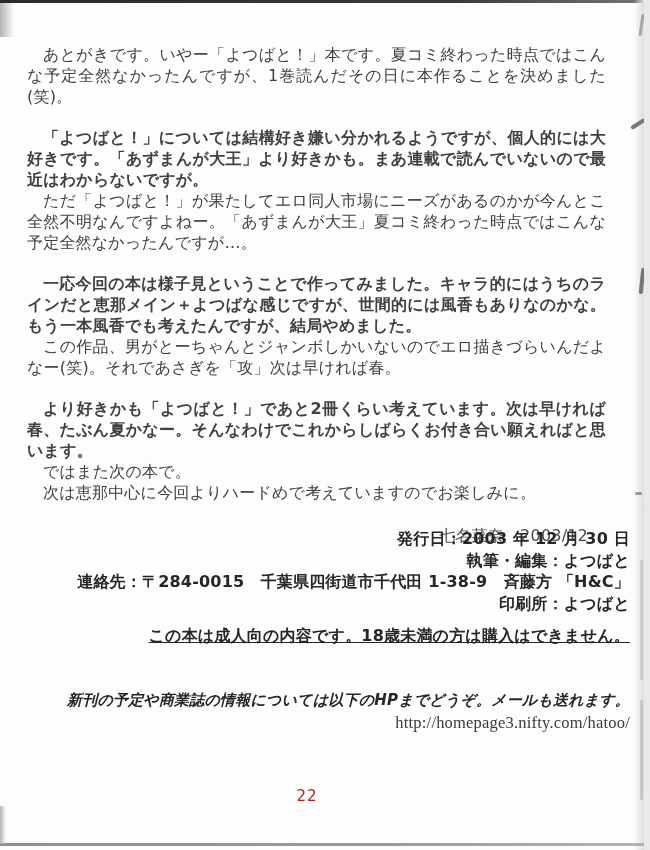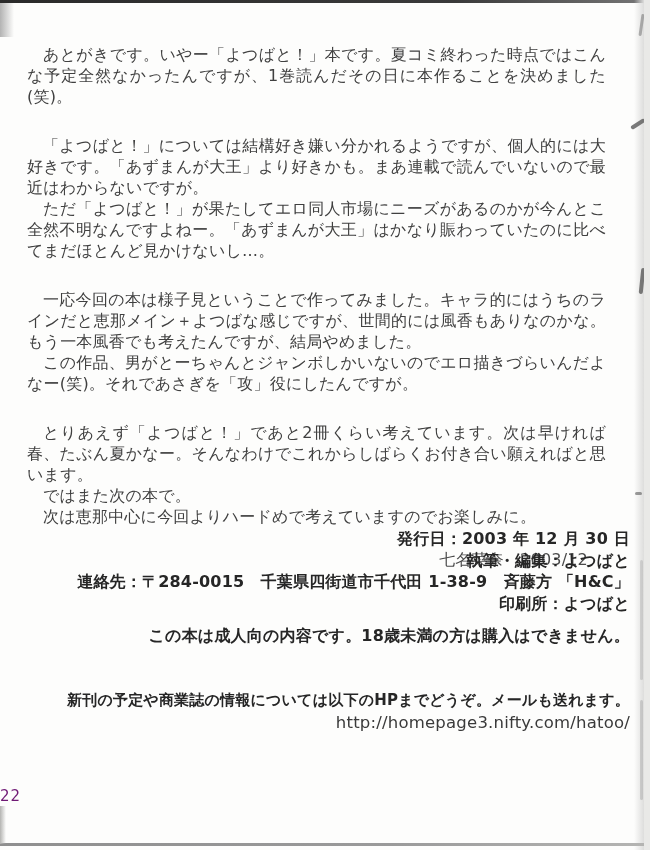--- a/index.html
+++ b/index.html
@@ -47,41 +47,41 @@
     background: linear-gradient(to right, #b4b4b2, rgba(253,253,252,0));
   }
 
   
   .afterword {
     position: absolute; top: 44px; left: 27px; width: 579px;
     font-size: 16px; line-height: 21px; letter-spacing: 0.2px;
     color: #404040; text-align: justify;
   }
   .afterword p { margin: 0; text-indent: 1em; }
-  .afterword p.gap { margin-top: 28px; }
+  .afterword p.gap { margin-top: 20px; font-weight: bold; }
   .signature {
     margin-top: 22px; text-align: right; text-indent: 0;
     padding-right: 18px; color: #4a4a4a;
   }
 
   
   .colophon {
     position: absolute; top: 528px; left: 20px; width: 610px;
     text-align: right; font-size: 16px; line-height: 21.5px;
     font-weight: 700; color: #262626; letter-spacing: 0.2px;
   }
   .colophon p { margin: 0; }
-  .adult-notice { margin-top: 11px !important; }
-  .hp-info { margin-top: 43px !important; font-size: 15px; }
-  .hp-url  { font-weight: 400; color: #3a3a3a; font-size: 16.5px; margin-top: 1px !important; }
+  .adult-notice { margin-top: 11px !important; text-decoration: underline; }
+  .hp-info { margin-top: 43px !important; font-size: 15px; font-style: italic; }
+  .hp-url  { font-weight: 400; color: #3a3a3a; font-size: 16.5px; margin-top: 1px !important; font-family: Liberation Serif, serif; }
 
   
   .page-number {
     position: absolute; top: 787px; left: 0; width: 614px;
-    text-align: left; font-size: 15px; color: #701a75; letter-spacing: 1px;
+    text-align: center; font-size: 15px; color: #b91c1c; letter-spacing: 1px;
   }
 </style>
 </head>
 <body>
 
 <div class="page">
 
   <div class="edge-top"></div>
   <div class="smudge-top-left"></div>
   <div class="edge-right">
@@ -91,24 +91,24 @@
     <div class="mark mark-d"></div>
     <div class="mark mark-e"></div>
     <div class="mark mark-f"></div>
   </div>
   <div class="edge-bottom"></div>
   <div class="smudge-bottom-left"></div>
 
   <section class="afterword">
     <p>あとがきです。いやー「よつばと！」本です。夏コミ終わった時点ではこんな予定全然なかったんですが、1巻読んだその日に本作ることを決めました(笑)。</p>
     <p class="gap">「よつばと！」については結構好き嫌い分かれるようですが、個人的には大好きです。「あずまんが大王」より好きかも。まあ連載で読んでいないので最近はわからないですが。</p>
-    <p>ただ「よつばと！」が果たしてエロ同人市場にニーズがあるのかが今んとこ全然不明なんですよねー。「あずまんが大王」はかなり賑わっていたのに比べてまだほとんど見かけないし…。</p>
+    <p>ただ「よつばと！」が果たしてエロ同人市場にニーズがあるのかが今んとこ全然不明なんですよねー。「あずまんが大王」夏コミ終わった時点ではこんな予定全然なかったんですが…。</p>
     <p class="gap">一応今回の本は様子見ということで作ってみました。キャラ的にはうちのラインだと恵那メイン＋よつばな感じですが、世間的には風香もありなのかな。もう一本風香でも考えたんですが、結局やめました。</p>
-    <p>この作品、男がとーちゃんとジャンボしかいないのでエロ描きづらいんだよなー(笑)。それであさぎを「攻」役にしたんですが。</p>
-    <p class="gap">とりあえず「よつばと！」であと2冊くらい考えています。次は早ければ春、たぶん夏かなー。そんなわけでこれからしばらくお付き合い願えればと思います。</p>
+    <p>この作品、男がとーちゃんとジャンボしかいないのでエロ描きづらいんだよなー(笑)。それであさぎを「攻」次は早ければ春。</p>
+    <p class="gap">より好きかも「よつばと！」であと2冊くらい考えています。次は早ければ春、たぶん夏かなー。そんなわけでこれからしばらくお付き合い願えればと思います。</p>
     <p>ではまた次の本で。</p>
     <p>次は恵那中心に今回よりハードめで考えていますのでお楽しみに。</p>
     <div class="signature">七名菜奈　2003/12</div>
   </section>
 
   <section class="colophon">
     <p>発行日：2003 年 12 月 30 日</p>
     <p>執筆・編集：よつばと</p>
     <p>連絡先：〒284-0015　千葉県四街道市千代田 1-38-9　斉藤方 「H&amp;C」</p>
     <p>印刷所：よつばと</p>

